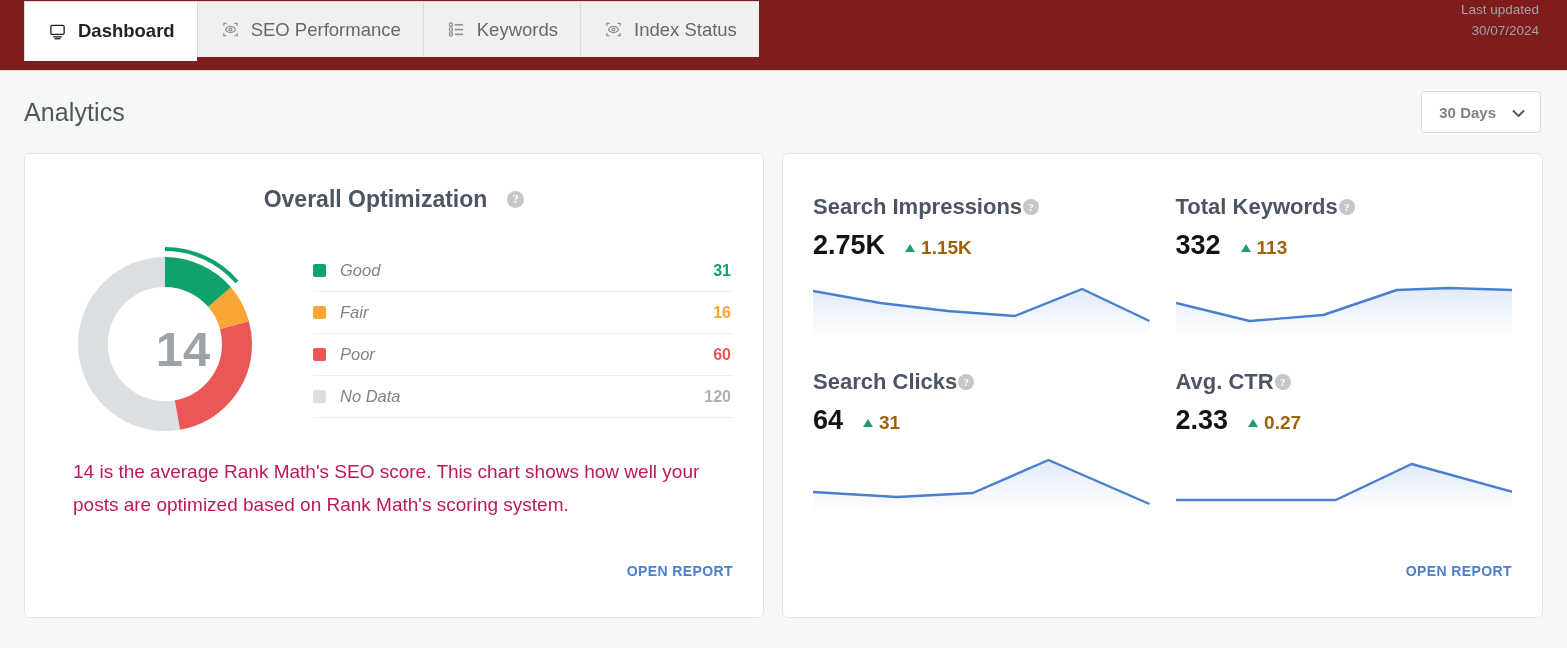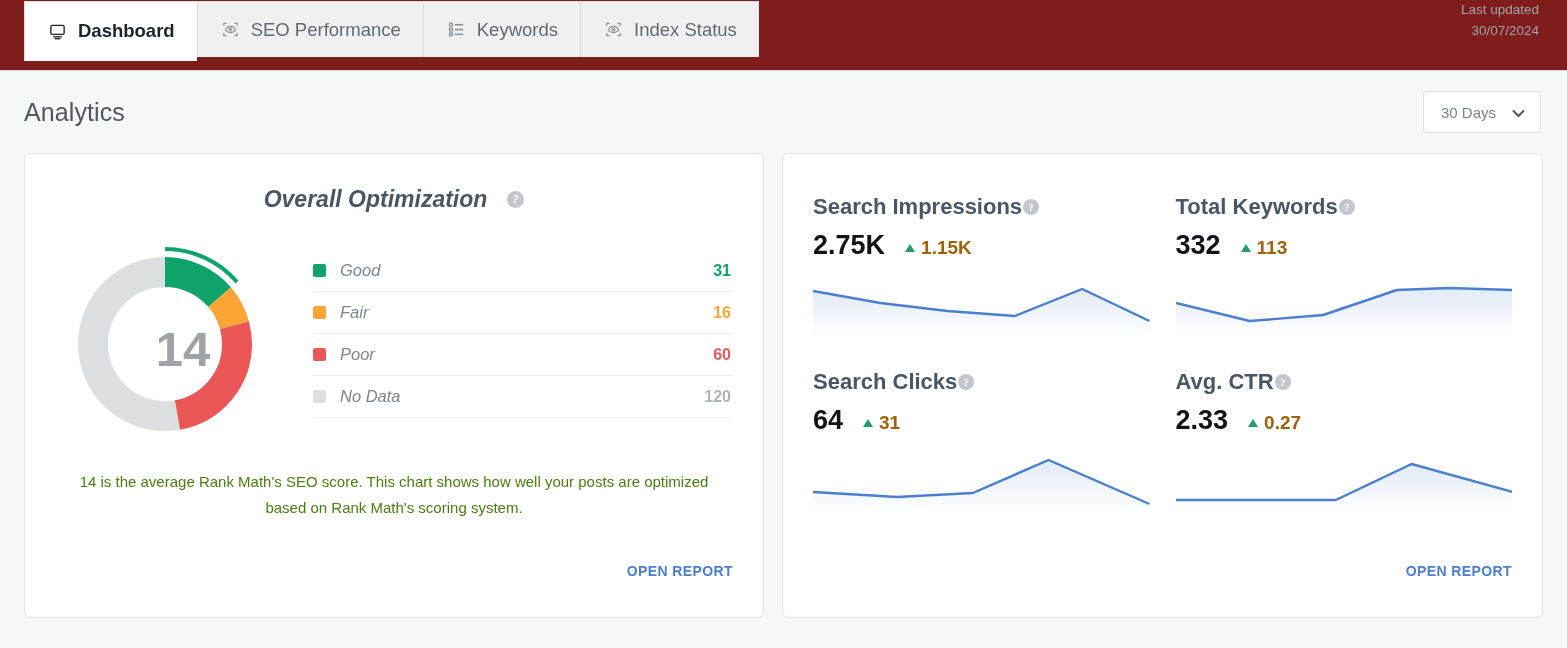--- a/index.html
+++ b/index.html
@@ -71,20 +71,21 @@
     margin-left: auto;
     display: flex; align-items: center; gap: 16px;
     background: #fff;
     border: 1px solid #dcdcde;
     border-radius: 4px;
     height: 42px;
     padding: 0 15px 0 17px;
     font-size: 15px;
     color: #7c838a;
     cursor: pointer;
+    font-weight: bold;
   }
 
   
   .cards {
     display: flex;
     gap: 18px;
     padding: 0 24px;
     align-items: stretch;
   }
   .card {
@@ -98,21 +99,20 @@
   .card-right { flex: 1; padding: 22px 30px 0; }
 
   
   .opt-title {
     text-align: center;
     font-size: 23px;
     color: #4b5563;
     font-weight: bold;
     display: flex; align-items: center; justify-content: center; gap: 20px;
     margin-top: 10px;
-    font-style: italic;
   }
   .qmark {
     width: 17px; height: 17px; border-radius: 50%;
     background: #c3c7cb; color: #fff;
     font-size: 12px; font-weight: bold;
     display: inline-flex; align-items: center; justify-content: center;
     font-family: "Liberation Serif", serif;
     cursor: pointer; flex: none;
   }
   .qmark.sm { width: 16px; height: 16px; font-size: 11px; }
@@ -135,23 +135,22 @@
     font-size: 16.5px;
   }
   .legend-row:first-child { border-top: 1px solid transparent; }
   .swatch { width: 13px; height: 13px; border-radius: 2px; margin-right: 14px; flex: none; }
   .legend-label { color: #7d848b; font-style: italic; }
   .legend-val { margin-left: auto; font-weight: bold; font-size: 16px; }
 
   .opt-note {
     position: absolute;
     left: 48px; right: 48px; bottom: 96px;
-    text-align: center;
-    font-size: 15px;
-    color: #4d7c0f;
+    font-size: 19px;
+    color: #be185d;
     line-height: 1.75;
   }
   .openreport {
     position: absolute;
     right: 30px; bottom: 38px;
     color: #4a7fd0;
     font-size: 14px;
     font-weight: bold;
     letter-spacing: .4px;
     cursor: pointer;

